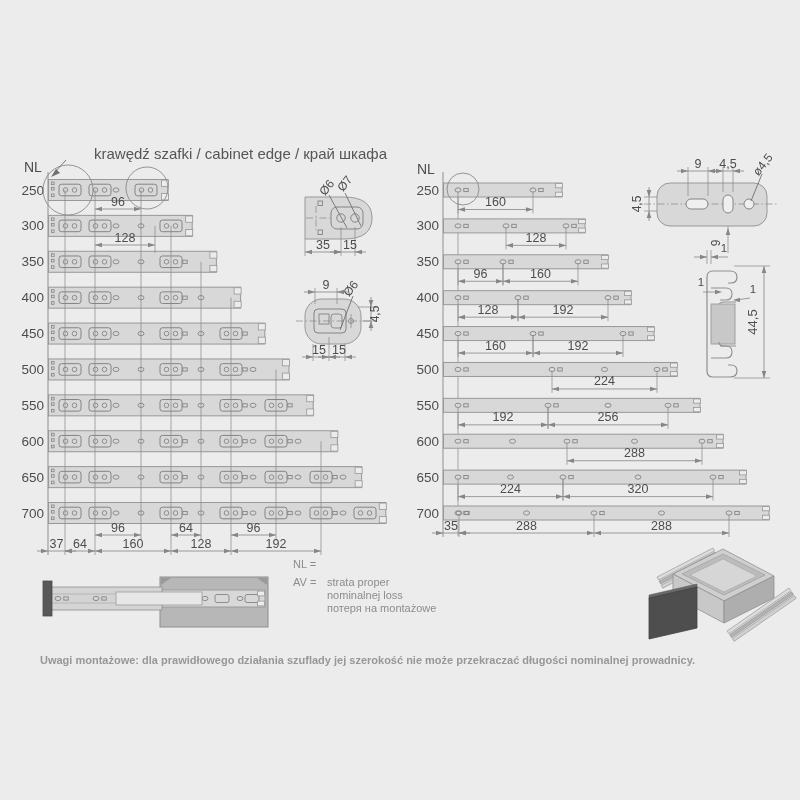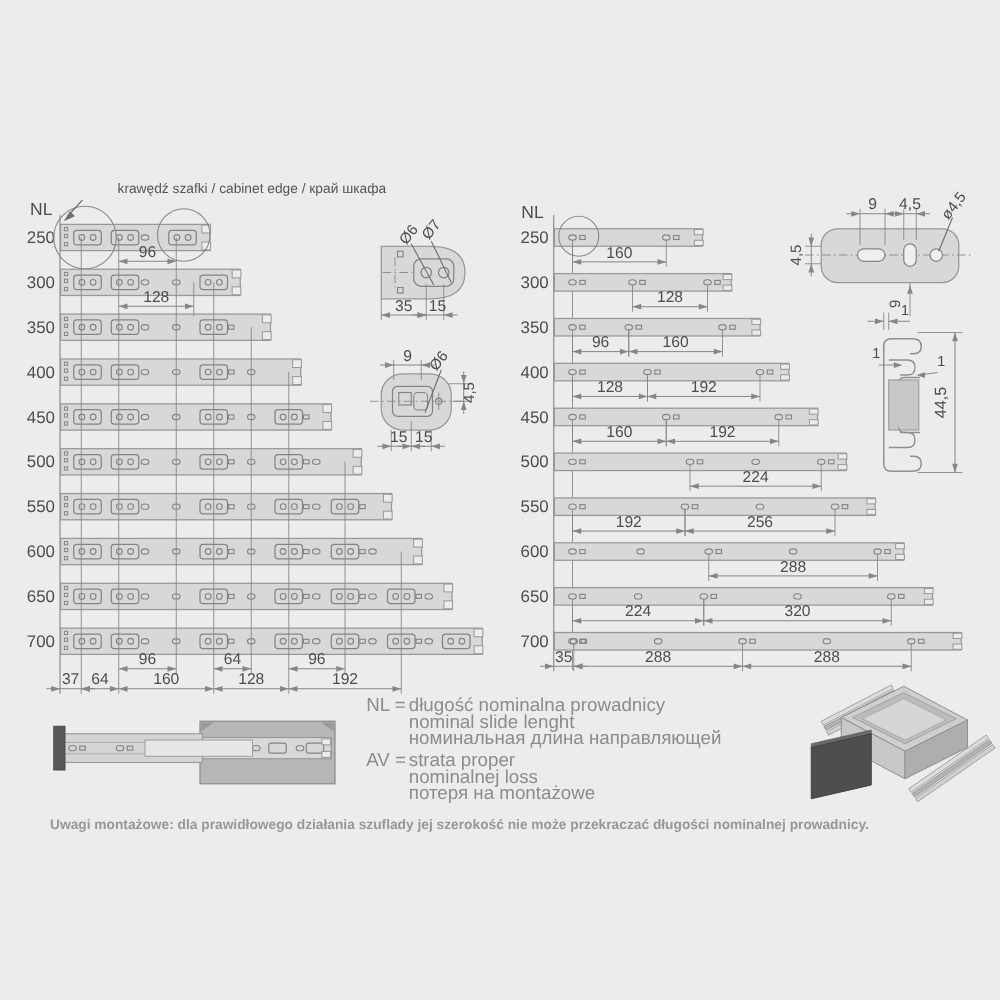--- a/index.html
+++ b/index.html
@@ -1,20 +1,20 @@
 <!DOCTYPE html>
 <html><head>
 <meta charset="utf-8">
 <style>
   html,body{margin:0;padding:0;}
   #stage{position:relative;width:800px;height:800px;background:#ececec;overflow:hidden;
          font-family:"Liberation Sans",sans-serif;}
   #drawing{position:absolute;left:0;top:0;}
-  .cab-title{position:absolute;left:67px;top:145px;font-size:11px;color:#565656;white-space:nowrap;padding-left:27px;}
-  .legend{position:absolute;left:293px;top:558px;font-size:15px;line-height:13px;color:#8c8c8c;}
+  .cab-title{position:absolute;left:67px;top:145px;font-size:15px;color:#565656;white-space:nowrap;padding-left:27px;}
+  .legend{position:absolute;left:293px;top:558px;font-size:11px;line-height:13px;color:#8c8c8c;}
   .lg-row{display:flex;margin-bottom:5px;}
   .lg-term{width:34px;flex:none;}
   .lg-lines span{display:block;}
   .notes{position:absolute;left:40px;top:654px;width:740px;font-size:11px;line-height:13px;color:#979797;font-weight:bold;}
   svg text{font-family:"Liberation Sans",sans-serif;}
 </style>
 </head>
 <body>
 
 <div id="stage">
@@ -737,25 +737,20 @@
         <line x1="764" y1="266" x2="764" y2="378" stroke="#868686" stroke-width="0.8"></line>
         <polygon points="764,266 761.7,273 766.3,273" fill="#868686"></polygon>
         <polygon points="764,378 761.7,371 766.3,371" fill="#868686"></polygon>
         <text x="757" y="322" fill="#4d4d4d" font-size="13" text-anchor="middle" transform="rotate(-90 757 322)">44,5</text>
       </g>
     </svg>
   <div class="cab-title">krawędź szafki / cabinet edge / край шкафа</div>
   <div class="legend">
     <div class="lg-row">
       <span class="lg-term">NL =</span>
-      <span class="lg-lines">
-        <span>długość nominalna prowadnicy</span>
-        <span>nominal slide lenght</span>
-        <span>номинальная длина направляющей</span>
-      </span>
     </div>
     <div class="lg-row">
       <span class="lg-term">AV =</span>
       <span class="lg-lines">
         <span>strata proper</span>
         <span>nominalnej loss</span>
         <span>потеря на montażowe</span>
       </span>
     </div>
   </div>

